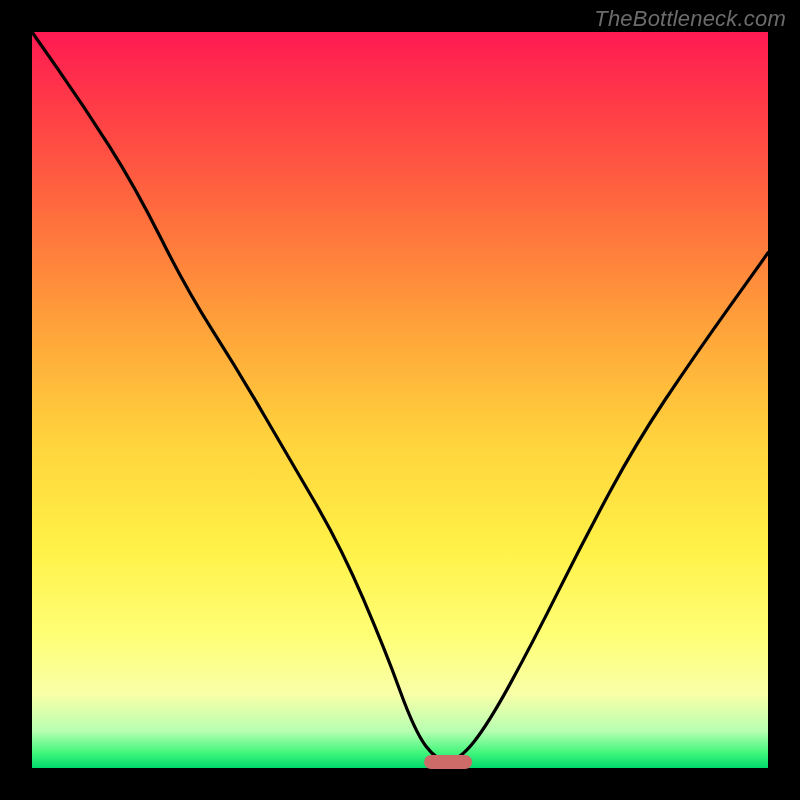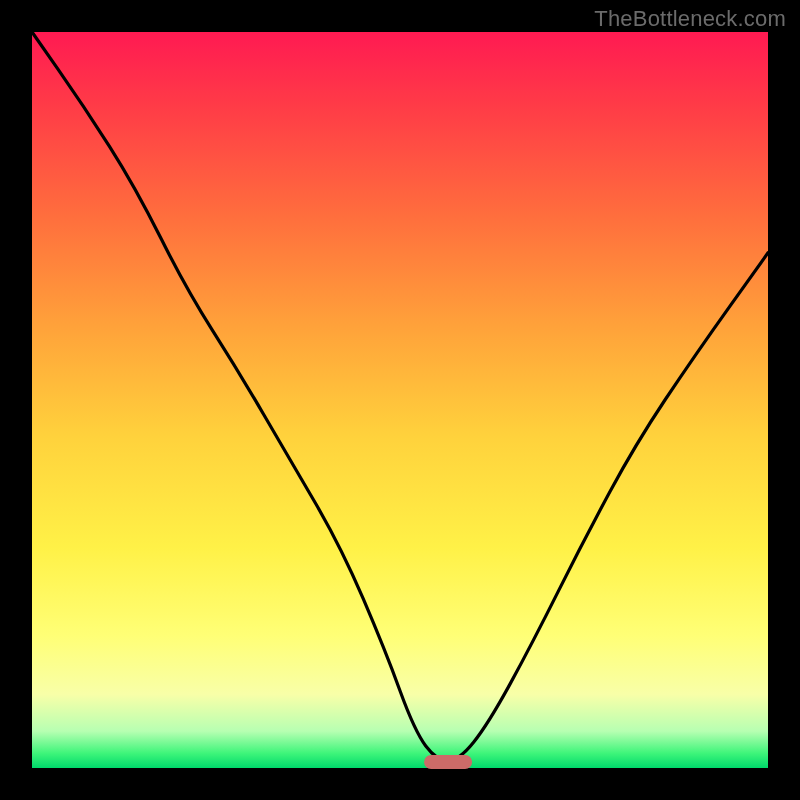--- a/index.html
+++ b/index.html
@@ -11,20 +11,21 @@
     overflow: hidden;
     font-family: Arial, Helvetica, sans-serif;
   }
   .frame {
     position: absolute;
     left: 0;
     top: 0;
     width: 800px;
     height: 800px;
     background: #000;
+    font-style: italic;
   }
   .plot {
     position: absolute;
     left: 32px;
     top: 32px;
     width: 736px;
     height: 736px;
     
     background: linear-gradient(
       to bottom,

